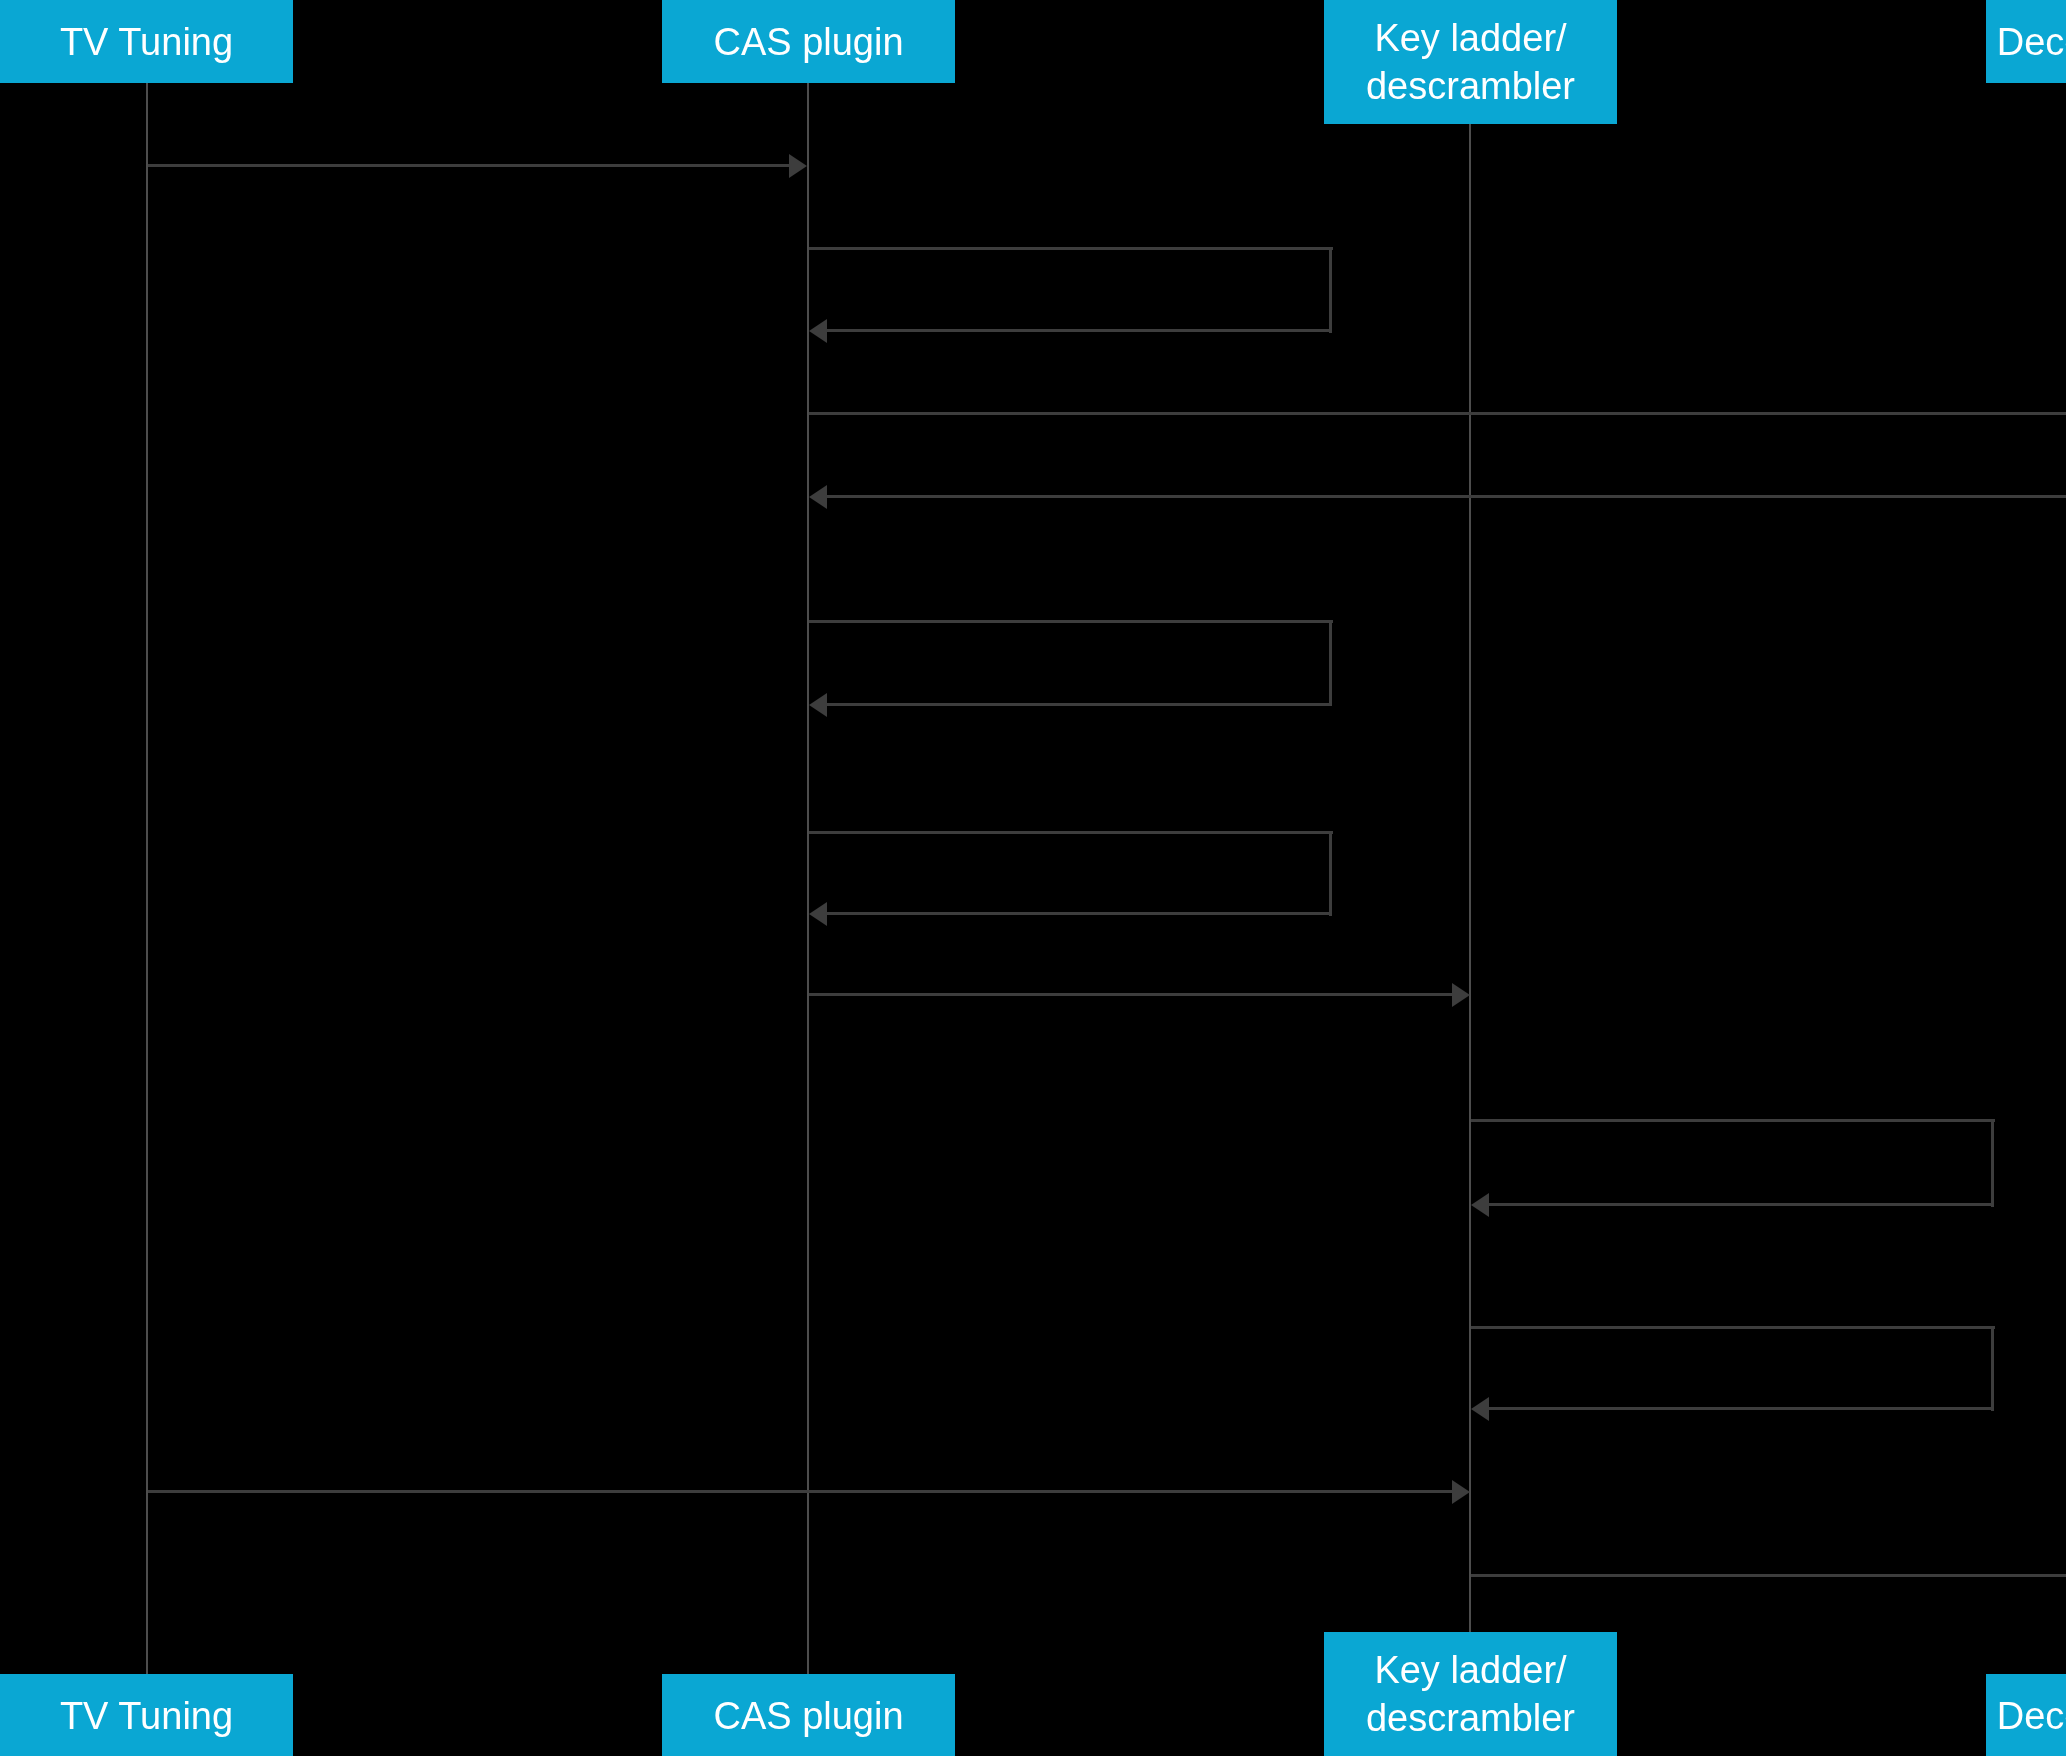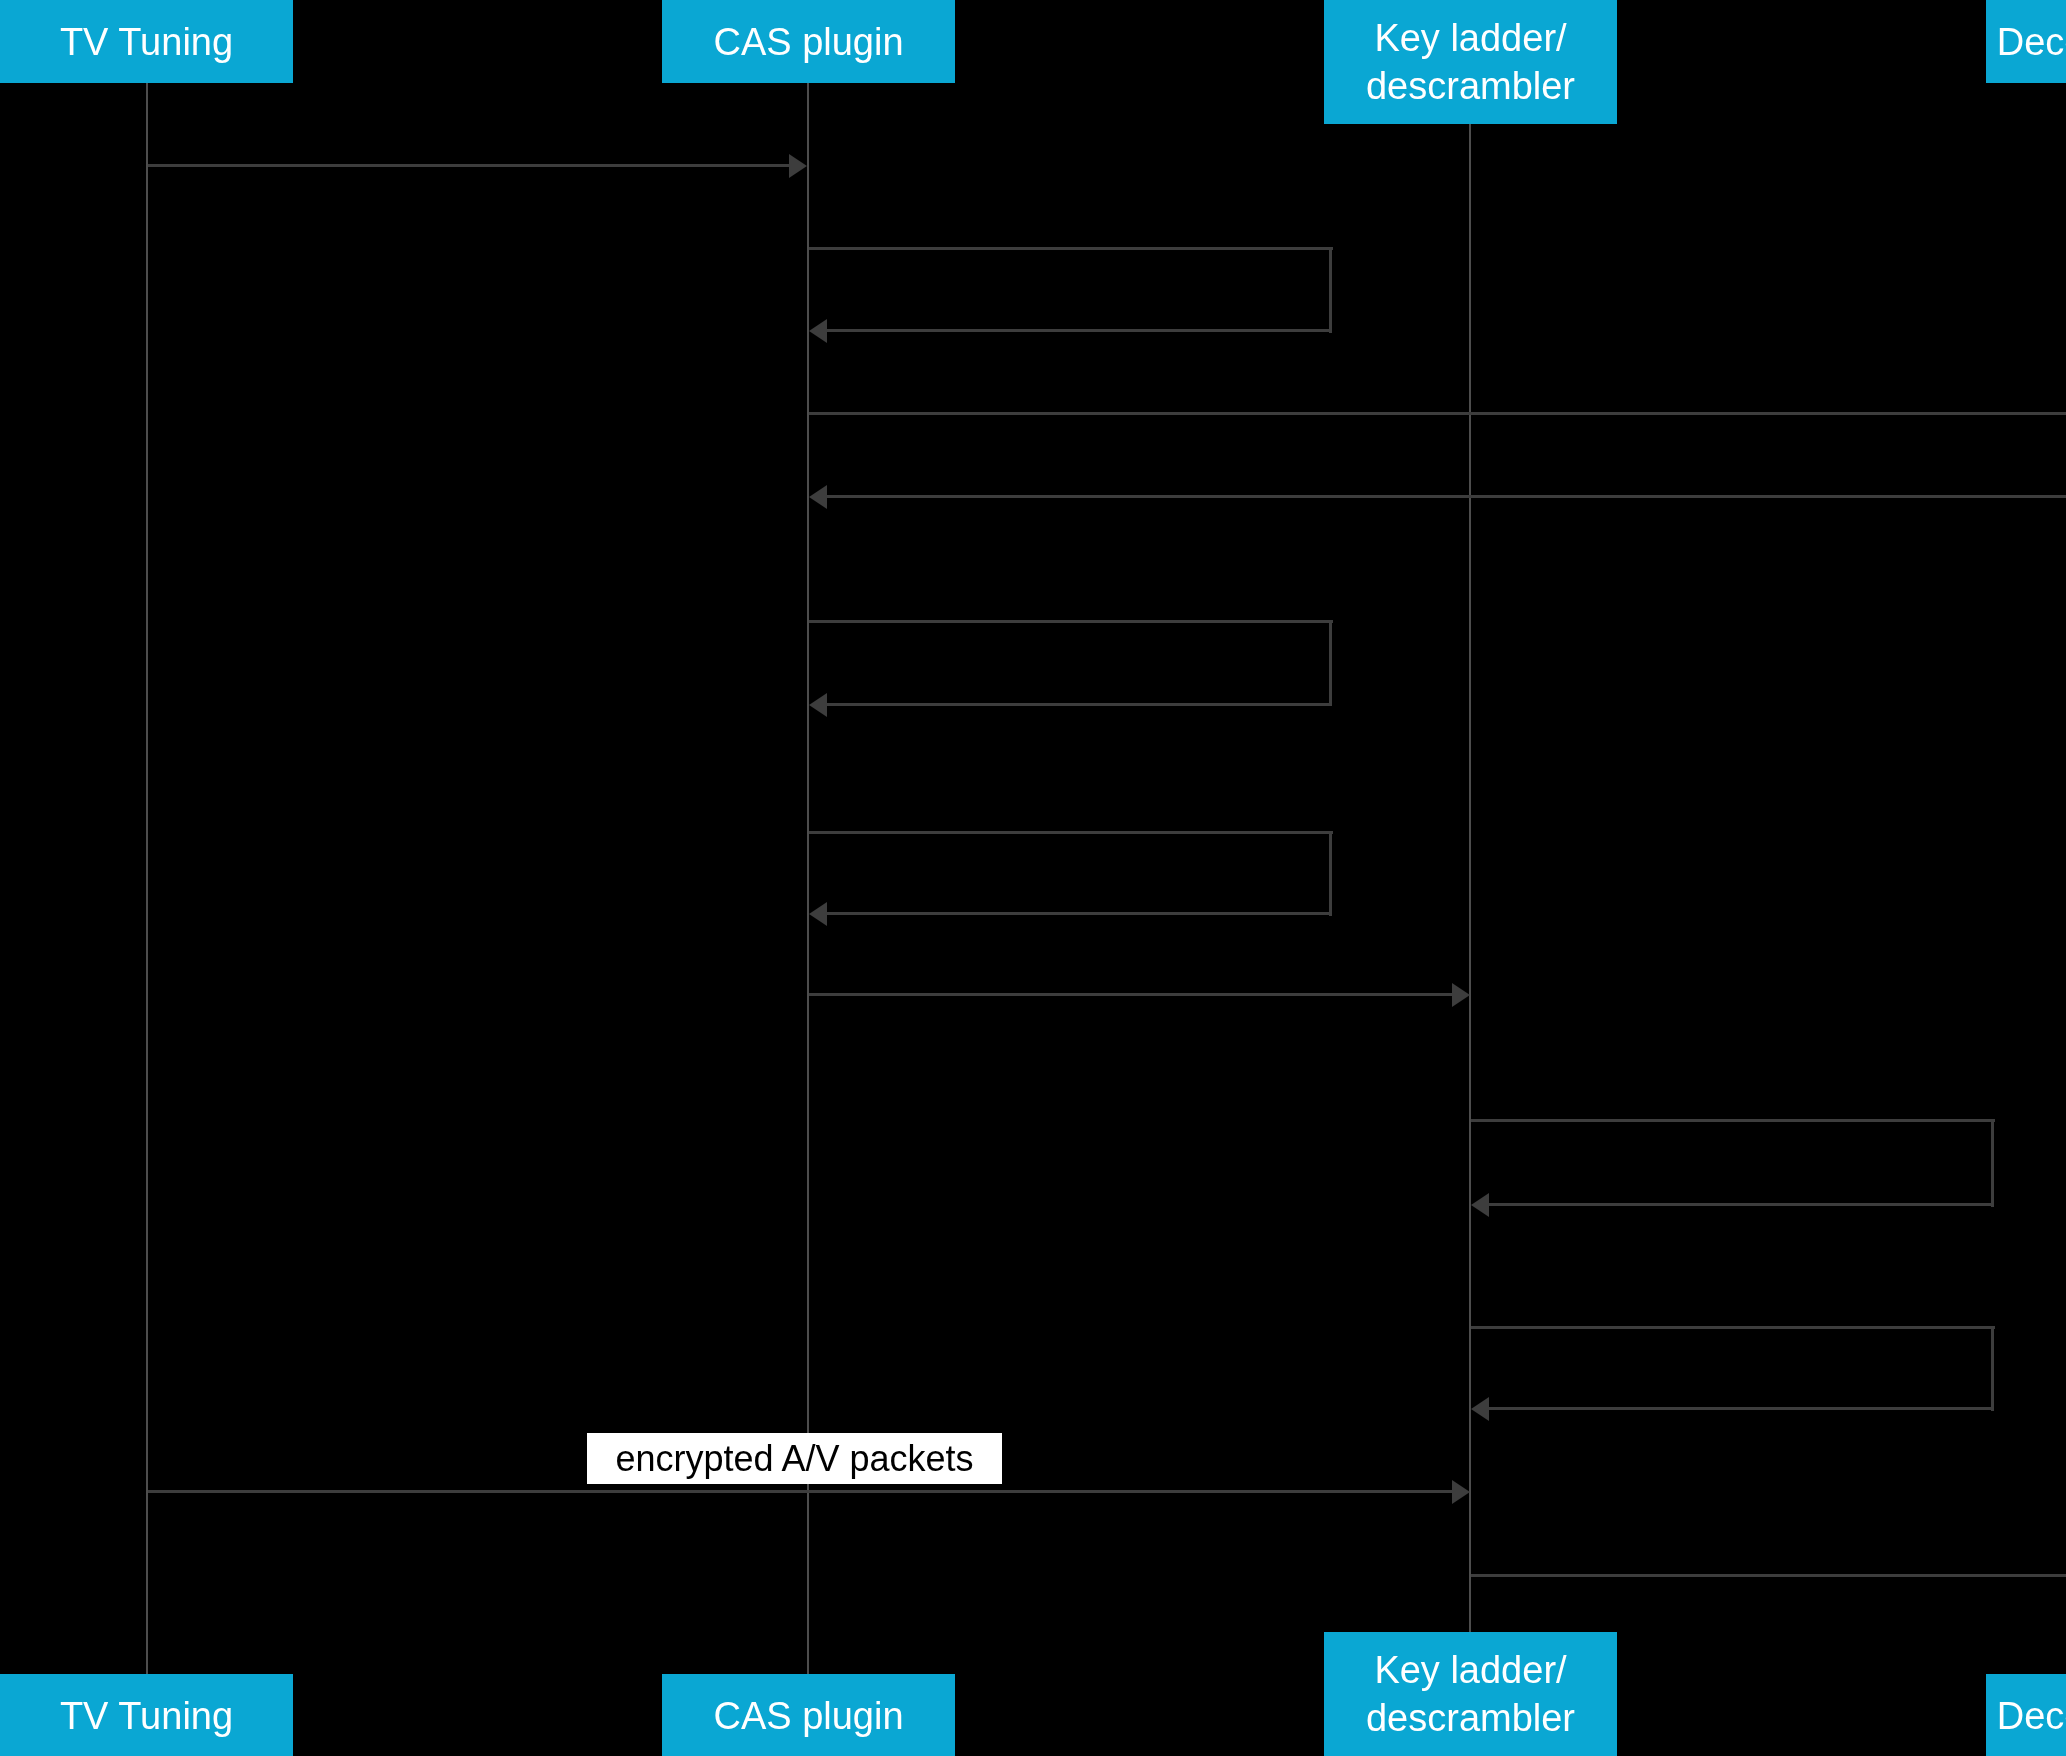--- a/index.html
+++ b/index.html
@@ -138,20 +138,19 @@
   <div class="msg-line" style="left:1471px; top:1119px; width:524px;"></div>
   <div class="loop-vline" style="left:1991px; top:1119px; height:88px;"></div>
   <div class="msg-line" style="left:1489px; top:1203px; width:505px;"></div>
   <div class="head-left" style="left:1471px; top:1193px;"></div>
 
   <div class="msg-line" style="left:1471px; top:1326px; width:524px;"></div>
   <div class="loop-vline" style="left:1991px; top:1326px; height:85px;"></div>
   <div class="msg-line" style="left:1489px; top:1407px; width:505px;"></div>
   <div class="head-left" style="left:1471px; top:1397px;"></div>
 
-  <div class="msg-label" style="left:587px; top:1433px; width:415px; height:51px;">encrypted A/V packets</div>
   <div class="msg-line" style="left:148px; top:1490px; width:1304px;"></div>
   <div class="head-right" style="left:1452px; top:1480px;"></div>
 
   <div class="msg-line" style="left:1471px; top:1574px; width:643px;"></div>
 
 </div>
 
 
 </body></html>

